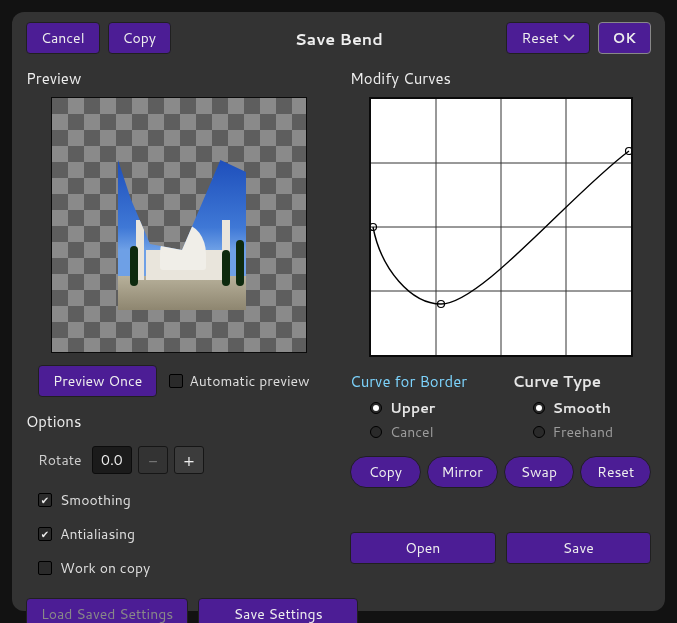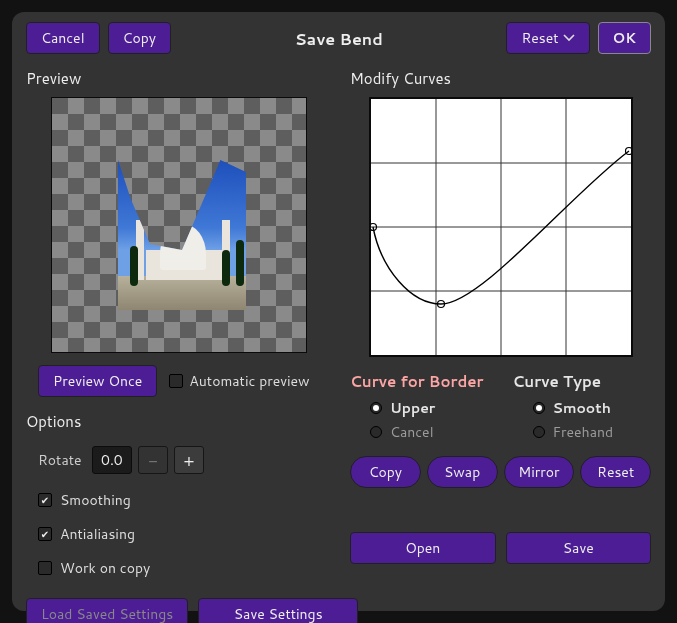--- a/index.html
+++ b/index.html
@@ -61,21 +61,21 @@
   .bottom-btns { display:flex; gap:10px; margin-top:auto; }
   .bottom-btns .btn { flex:0 0 auto; min-width: 160px;}
   .curve-area { width: 264px; height: 260px; background:#fff; border:2px solid #0a0a0a; margin: 0 auto; }
   .curve-area svg { width:100%; height:100%; display:block; }
   .curve-area line.grid { stroke:#333; stroke-width:1; }
   .curve-area path.curve { stroke:#000; stroke-width:1.4; fill:none; }
   .curve-area circle.handle { fill:none; stroke:#000; stroke-width:1.2; }
   .radio-cols { display:flex; gap: 24px; margin-top: 4px; }
   .radio-group { flex:1; display:flex; flex-direction:column; gap:4px;}
   .radio-title { font-size:15px; font-weight:600; margin: 4px 0 2px 0;}
-  .dim-title { color:#fca5a5; font-weight:700;}
+  .dim-title { color:#7dd3fc; font-weight:400;}
   .radio-row { display:flex; align-items:center; gap:8px; padding-left:20px; font-size:14px;}
   .radio { width:12px; height:12px; border-radius:50%; border:1px solid #000; background:#2a2a2a; display:inline-block; position:relative;}
   .radio.selected::after { content:""; position:absolute; inset:2px; border-radius:50%; background:#fff;}
   .radio-label.dim { color:#9c9c9c;}
   .radio-label.strong { font-weight:600; }
   .curve-btns { display:flex; gap:6px; margin-top:8px;}
   .curve-btns .btn { flex:1; min-width:0; padding:8px 0;border-radius:16px;}
   .openSave { display:flex; gap:10px; margin-top: 38px;}
   .openSave .btn { flex:1; }
   .chev { width:12px; height:12px; display:inline-block; }
@@ -194,22 +194,22 @@
           </div>
           <div class="radio-row">
             <span class="radio"></span>
             <span class="radio-label dim">Freehand</span>
           </div>
         </div>
       </div>
 
       <div class="curve-btns">
         <button class="btn">Copy</button>
+        <button class="btn">Mirror</button>
         <button class="btn">Swap</button>
-        <button class="btn">Mirror</button>
         <button class="btn">Reset</button>
       </div>
 
       <div class="openSave">
         <button class="btn">Open</button>
         <button class="btn">Save</button>
       </div>
     </div>
 
   </div>

